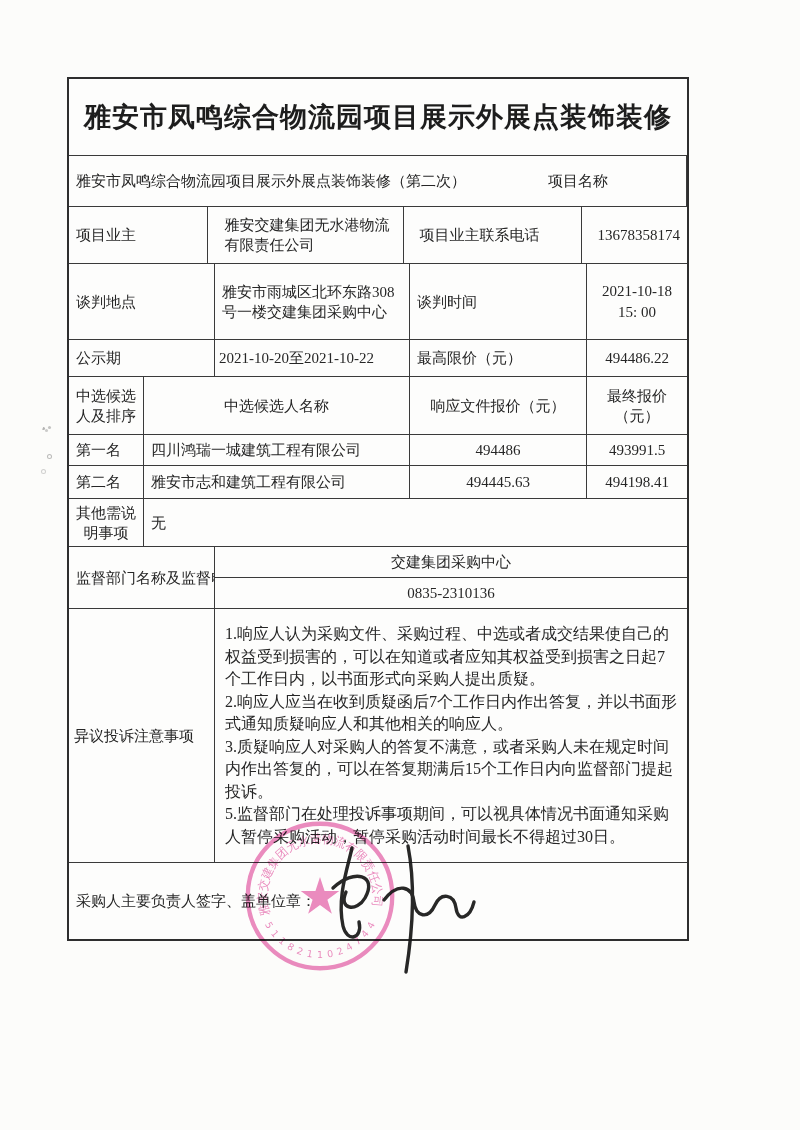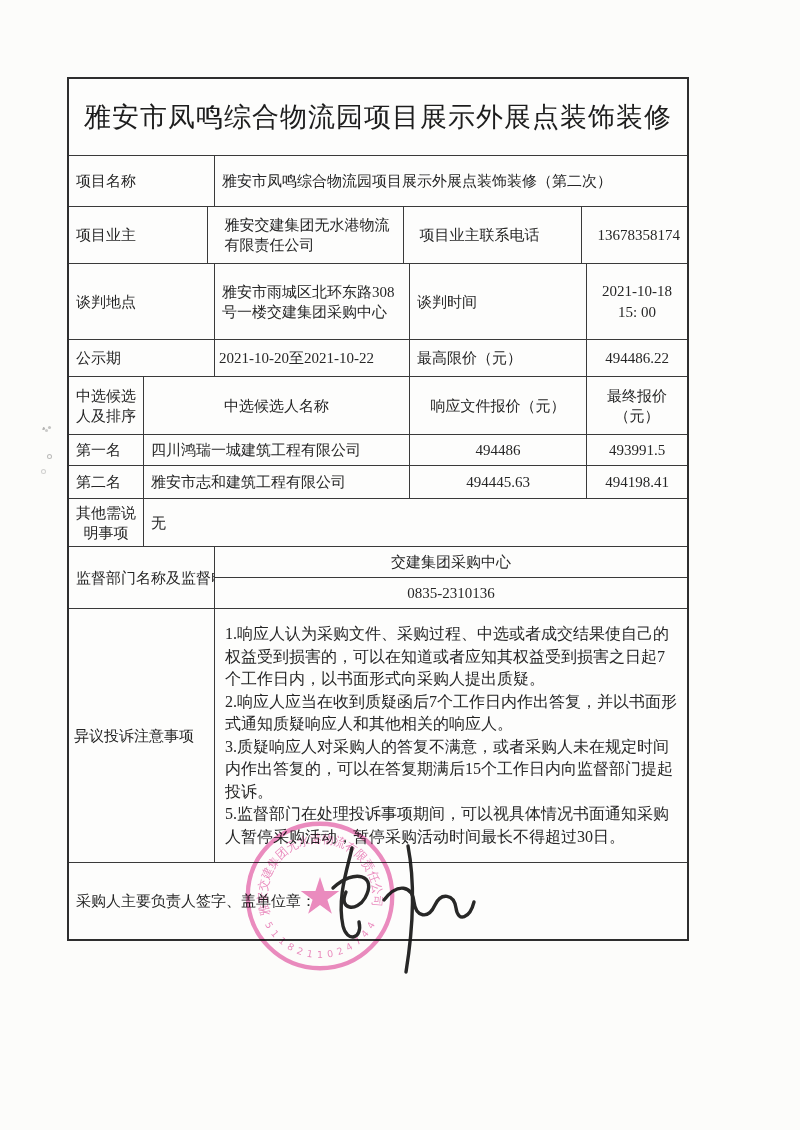--- a/index.html
+++ b/index.html
@@ -32,21 +32,21 @@
   .center{justify-content:center;text-align:center;}
   .w-a{width:146px;} .w-b{width:195px;} .w-c{width:177px;} .w-d{flex:1;}
   .w-a1{width:75px;} .w-b1{width:266px;}
   .r-title{height:77px;}
   .r1{height:51px;} .r2{height:57px;gap:9px;} .r3{height:76px;} .r4{height:37px;}
   .r5{height:58px;} .r6{height:31px;justify-content:flex-end;} .r7{height:33px;} .r8{height:48px;}
   .r9{height:62px;} .r10{height:254px;} .r11{height:76px;}
   .title-cell{
     flex-direction:column;justify-content:center;align-items:center;
     width:100%;border-right:none;
-    font-size:27px;font-weight:normal;line-height:37px;letter-spacing:1px;
+    font-size:27px;font-weight:bold;line-height:37px;letter-spacing:1px;
     color:#1d1d1d;
   }
   .clip{white-space:nowrap;overflow:hidden;}
   .stack{flex-direction:column;align-items:stretch;padding:0;}
   .substack{flex:1;display:flex;align-items:center;justify-content:center;
     font-size:15px;box-sizing:border-box;}
   .substack.first{border-bottom:1px solid var(--line);}
   .objection-text{
     flex-direction:column;align-items:stretch;justify-content:center;
     font-size:16px;line-height:22.5px;padding:8px 10px;
@@ -72,22 +72,22 @@
 
 <div class="doc">
 
   <div class="row r-title">
     <div class="cell title-cell">
       <span>雅安市凤鸣综合物流园项目展示外展点装饰装修</span>
     </div>
   </div>
 
   <div class="row r1">
+    <div class="cell w-d endc">雅安市凤鸣综合物流园项目展示外展点装饰装修（第二次）</div>
     <div class="cell w-a">项目名称</div>
-    <div class="cell w-d endc">雅安市凤鸣综合物流园项目展示外展点装饰装修（第二次）</div>
   </div>
 
   <div class="row r2">
     <div class="cell w-a">项目业主</div>
     <div class="cell w-b">雅安交建集团无水港物流有限责任公司</div>
     <div class="cell w-c">项目业主联系电话</div>
     <div class="cell w-d endc center">13678358174</div>
   </div>
 
   <div class="row r3">

